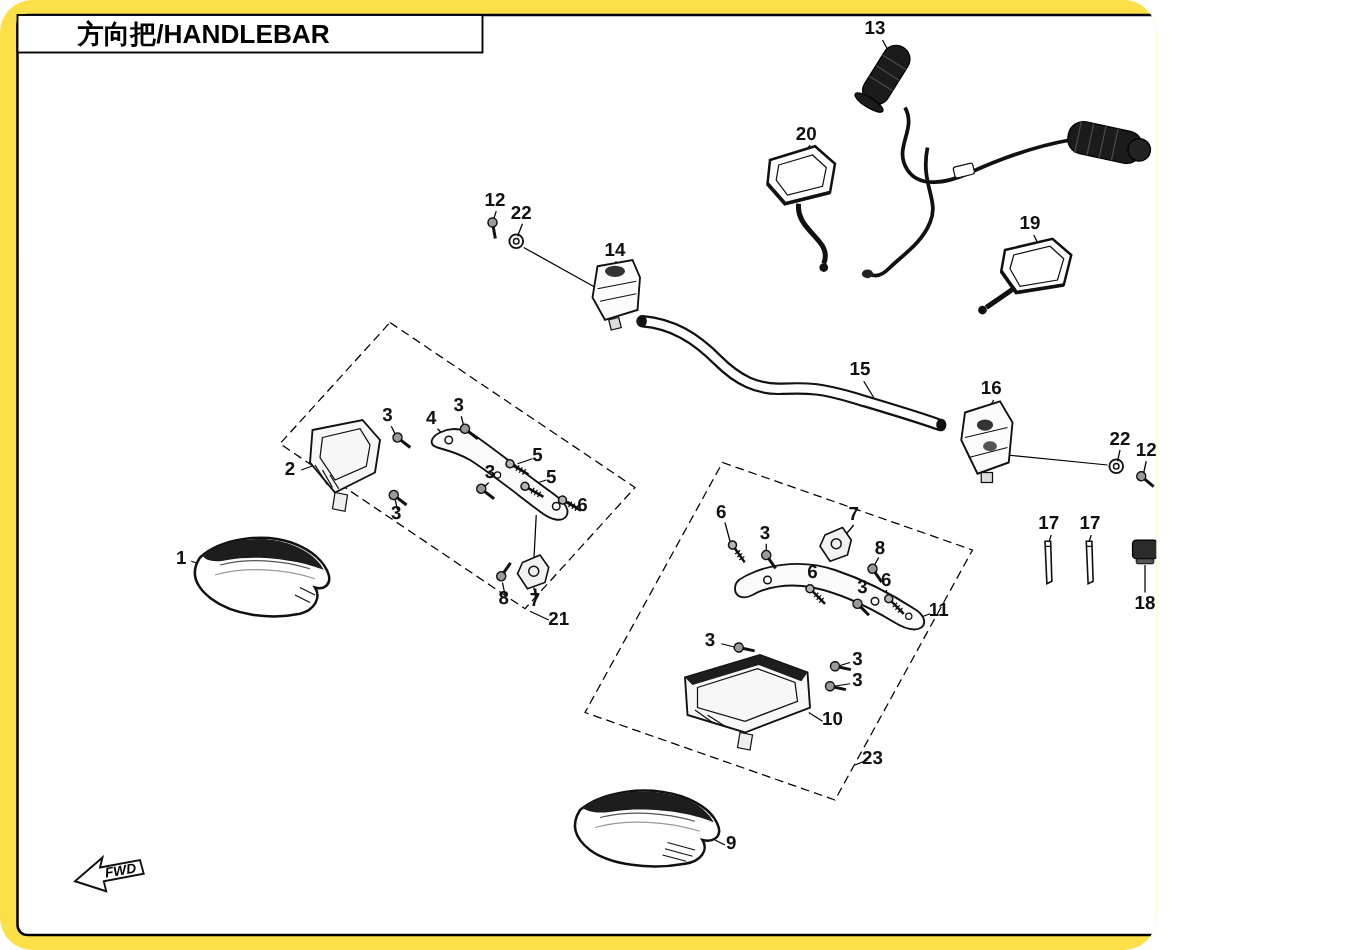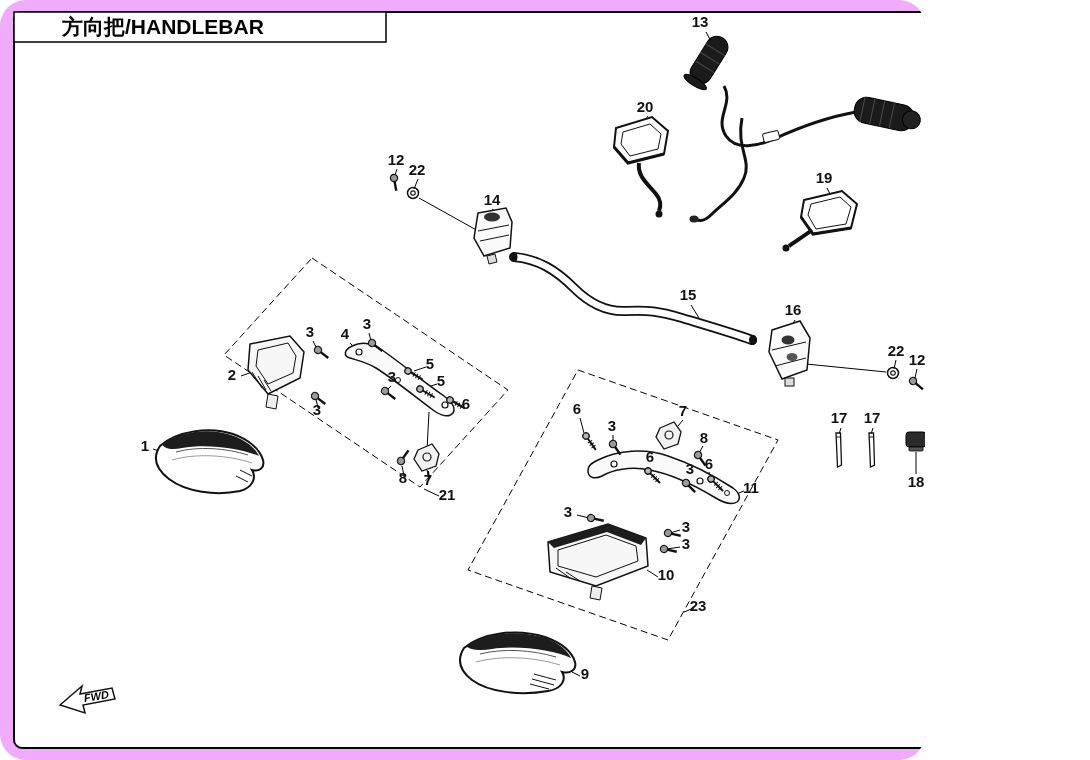--- a/index.html
+++ b/index.html
@@ -1,16 +1,16 @@
 <!DOCTYPE html>
 <html><head>
 <meta charset="utf-8">
 <style>
   html,body{margin:0;padding:0;background:#ffffff;}
-  .page{width:925px;height:760px;position:relative;background:#f0abfc;
+  .page{width:925px;height:760px;position:relative;background:#fde047;
         font-family:"Liberation Sans",sans-serif;overflow:hidden;border-radius:26px;}
   svg{display:block;}
   .callout{font-family:"Liberation Sans",sans-serif;font-size:15px;font-weight:bold;fill:#111;text-anchor:middle;}
   .title-text{font-family:"Liberation Sans",sans-serif;font-size:21px;font-weight:bold;fill:#000;}
   .fwd-text{font-family:"Liberation Sans",sans-serif;font-size:11px;font-weight:bold;font-style:italic;fill:#000;text-anchor:middle;}
 </style>
 </head>
 <body>
 
 <div class="page">

